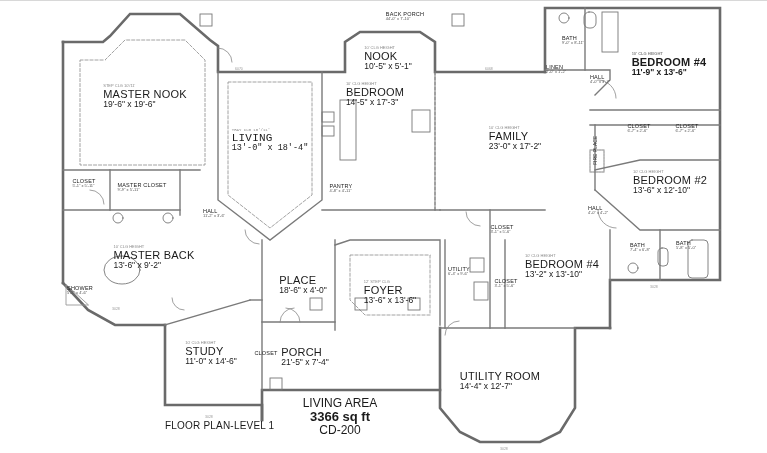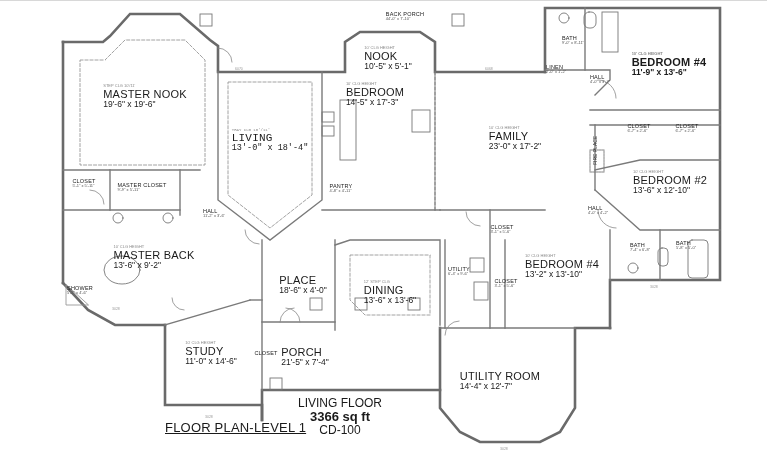--- a/index.html
+++ b/index.html
@@ -10,21 +10,21 @@
   .lbl .n { font-size:11px; letter-spacing:0.2px; }
   .lbl .d { font-size:8.5px; }
   .lbl .s { font-size:4px; color:#888; display:block; }
   .lbl.small .n { font-size:5.5px; }
   .lbl.small .d { font-size:4px; color:#555; }
   .vert { position:absolute; font-size:5px; transform:rotate(-90deg); transform-origin:left top; white-space:nowrap; }
   .title-area { position:absolute; left:340px; top:397px; transform:translateX(-50%); text-align:center; line-height:1.1; }
   .title-area .a { font-size:12px; }
   .title-area .b { font-size:13px;font-weight:bold; }
   .title-area .c { font-size:12px; }
-  .plan-label { position:absolute; left:165px; top:420px; font-size:13px; text-decoration:underline; letter-spacing:0.2px; }
+  .plan-label { position:absolute; left:165px; top:420px; font-size:10px; letter-spacing:0.2px; }
 </style>
 </head>
 <body>
 
 <div class="topline"></div>
 
 <svg class="plan" width="767" height="453" viewBox="0 0 767 453" fill="none" stroke-linecap="square">
   <g stroke="#6a6a6a" stroke-width="2.6">
 
     <path d="M63 42 L103 42 L110 36 L130 14 L180 14 L210 40 L218 46 L218 70"></path>
@@ -189,21 +189,21 @@
   <div class="d">13'-6" x 9'-2"</div>
 </div>
 
 <div class="lbl" style="left:303px;top:274px;">
   <div class="n">PLACE</div>
   <div class="d">18'-6" x 4'-0"</div>
 </div>
 
 <div class="lbl" style="left:390px;top:280px;">
   <span class="s">12' STEP CLG</span>
-  <div class="n">DINING</div>
+  <div class="n">FOYER</div>
   <div class="d">13'-6" x 13'-6"</div>
 </div>
 
 <div class="lbl" style="left:211px;top:341px;">
   <span class="s">10' CLG HEIGHT</span>
   <div class="n">STUDY</div>
   <div class="d">11'-0" x 14'-6"</div>
 </div>
 
 <div class="lbl" style="left:305px;top:346px;">
@@ -279,17 +279,17 @@
 <div class="lbl small" style="left:640px;top:242px;">
   <div class="n">BATH</div>
   <div class="d">7'-4" x 6'-8"</div>
 </div>
 <div class="lbl small" style="left:686px;top:240px;">
   <div class="n">BATH</div>
   <div class="d">5'-8" x 5'-0"</div>
 </div>
 
 <div class="title-area">
-  <div class="a">LIVING FLOOR</div>
+  <div class="a">LIVING AREA</div>
   <div class="b">3366 sq ft</div>
-  <div class="c">CD-100</div>
+  <div class="c">CD-200</div>
 </div>
 <div class="plan-label">FLOOR PLAN-LEVEL 1</div>
 
 </body></html>

